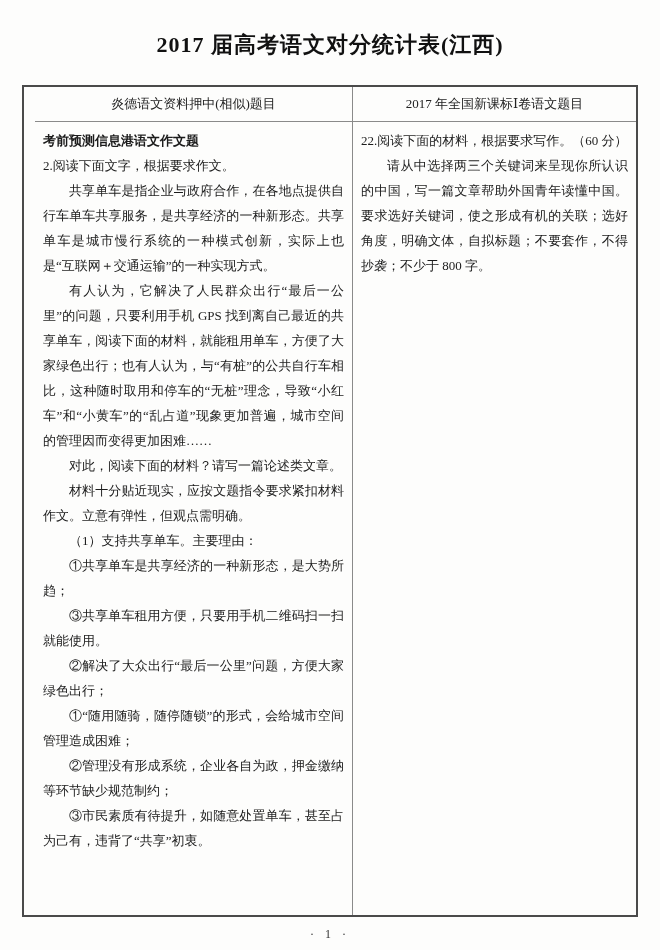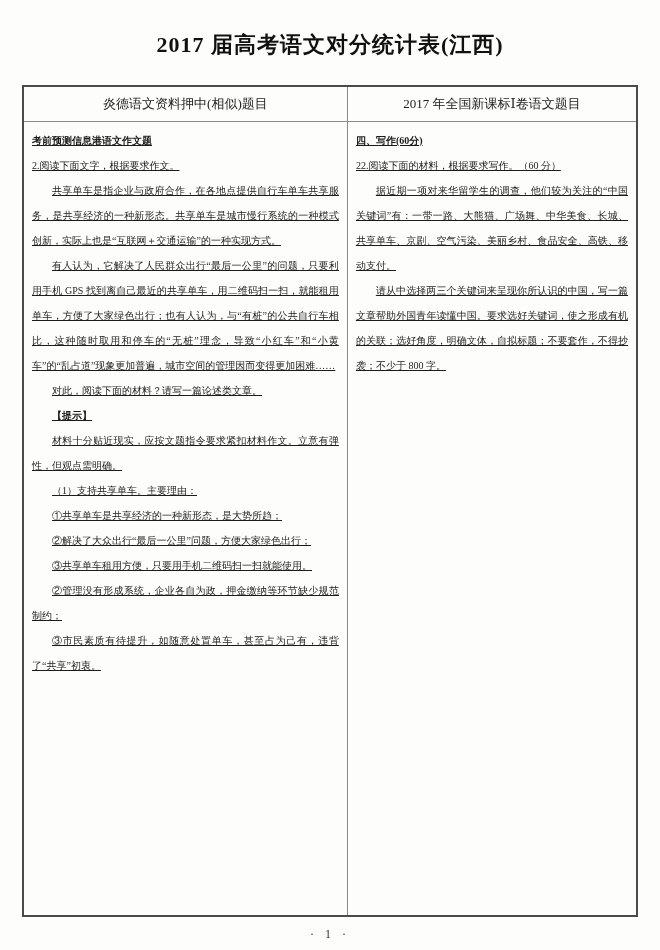--- a/index.html
+++ b/index.html
@@ -28,20 +28,21 @@
   .doc-table {
     position: absolute;
     left: 22px;
     top: 85px;
     width: 616px;
     height: 832px;
     border: 2px solid #4a4a4a;
     display: flex;
     flex-direction: column;
     background: #fdfdfc;
+    padding-left: 11px;
   }
   .header-row {
     display: flex;
     flex: 0 0 35px;
     border-bottom: 1px solid #8a8a8a;
   }
   .body-row {
     display: flex;
     flex: 1 1 auto;
     min-height: 0;
@@ -51,26 +52,25 @@
   .header-cell {
     display: flex;
     align-items: center;
     justify-content: center;
     font-size: 13px;
     color: #222;
   }
   .v-div { border-right: 1px solid #8a8a8a; }
   .body-cell {
     padding: 6px 8px 6px 8px;
-    font-size: 10px;
+    font-size: 13px;
     line-height: 25px;
     text-align: justify;
     color: #1c1c1c;
     overflow: hidden;
-    text-decoration: underline;
   }
   .body-cell p { margin: 0; }
   .bold { font-weight: bold; }
   .ind  { text-indent: 2em; }
   .page-footer {
     position: absolute;
     bottom: 8px;
     left: 0;
     width: 100%;
     text-align: center;
@@ -92,37 +92,35 @@
       <div class="header-cell cell-left v-div">炎德语文资料押中(相似)题目</div>
       <div class="header-cell cell-right">2017 年全国新课标Ⅰ卷语文题目</div>
     </div>
 
     <div class="body-row">
 
       <div class="body-cell cell-left v-div">
         <p class="bold">考前预测信息港语文作文题</p>
         <p>2.阅读下面文字，根据要求作文。</p>
         <p class="ind">共享单车是指企业与政府合作，在各地点提供自行车单车共享服务，是共享经济的一种新形态。共享单车是城市慢行系统的一种模式创新，实际上也是“互联网＋交通运输”的一种实现方式。</p>
-        <p class="ind">有人认为，它解决了人民群众出行“最后一公里”的问题，只要利用手机 GPS 找到离自己最近的共享单车，用二维码扫一扫，就能租用单车，方便了大家绿色出行；也有人认为，与“有桩”的公共自行车相比，这种随时取用和停车的“无桩”理念，导致“小红车”和“小黄车”的“乱占道”现象更加普遍，城市空间的管理因而变得更加困难……</p>
+        <p class="ind">有人认为，它解决了人民群众出行“最后一公里”的问题，只要利用手机 GPS 找到离自己最近的共享单车，阅读下面的材料，就能租用单车，方便了大家绿色出行；也有人认为，与“有桩”的公共自行车相比，这种随时取用和停车的“无桩”理念，导致“小红车”和“小黄车”的“乱占道”现象更加普遍，城市空间的管理因而变得更加困难……</p>
         <p class="ind">对此，阅读下面的材料？请写一篇论述类文章。</p>
-        <p class="bold ind">【提示】</p>
         <p class="ind">材料十分贴近现实，应按文题指令要求紧扣材料作文。立意有弹性，但观点需明确。</p>
         <p class="ind">（1）支持共享单车。主要理由：</p>
         <p class="ind">①共享单车是共享经济的一种新形态，是大势所趋；</p>
+        <p class="ind">③共享单车租用方便，只要用手机二维码扫一扫就能使用。</p>
         <p class="ind">②解决了大众出行“最后一公里”问题，方便大家绿色出行；</p>
-        <p class="ind">③共享单车租用方便，只要用手机二维码扫一扫就能使用。</p>
+        <p class="ind">①“随用随骑，随停随锁”的形式，会给城市空间管理造成困难；</p>
         <p class="ind">②管理没有形成系统，企业各自为政，押金缴纳等环节缺少规范制约；</p>
         <p class="ind">③市民素质有待提升，如随意处置单车，甚至占为己有，违背了“共享”初衷。</p>
 
       </div>
 
       <div class="body-cell cell-right">
-        <p class="bold">四、写作(60分)</p>
         <p>22.阅读下面的材料，根据要求写作。（60 分）</p>
-        <p class="ind">据近期一项对来华留学生的调查，他们较为关注的“中国关键词”有：一带一路、大熊猫、广场舞、中华美食、长城、共享单车、京剧、空气污染、美丽乡村、食品安全、高铁、移动支付。</p>
         <p class="ind">请从中选择两三个关键词来呈现你所认识的中国，写一篇文章帮助外国青年读懂中国。要求选好关键词，使之形成有机的关联；选好角度，明确文体，自拟标题；不要套作，不得抄袭；不少于 800 字。</p>
       </div>
 
     </div>
   </div>
 
   <div class="page-footer">· 1 ·</div>
 
 </div>
 

